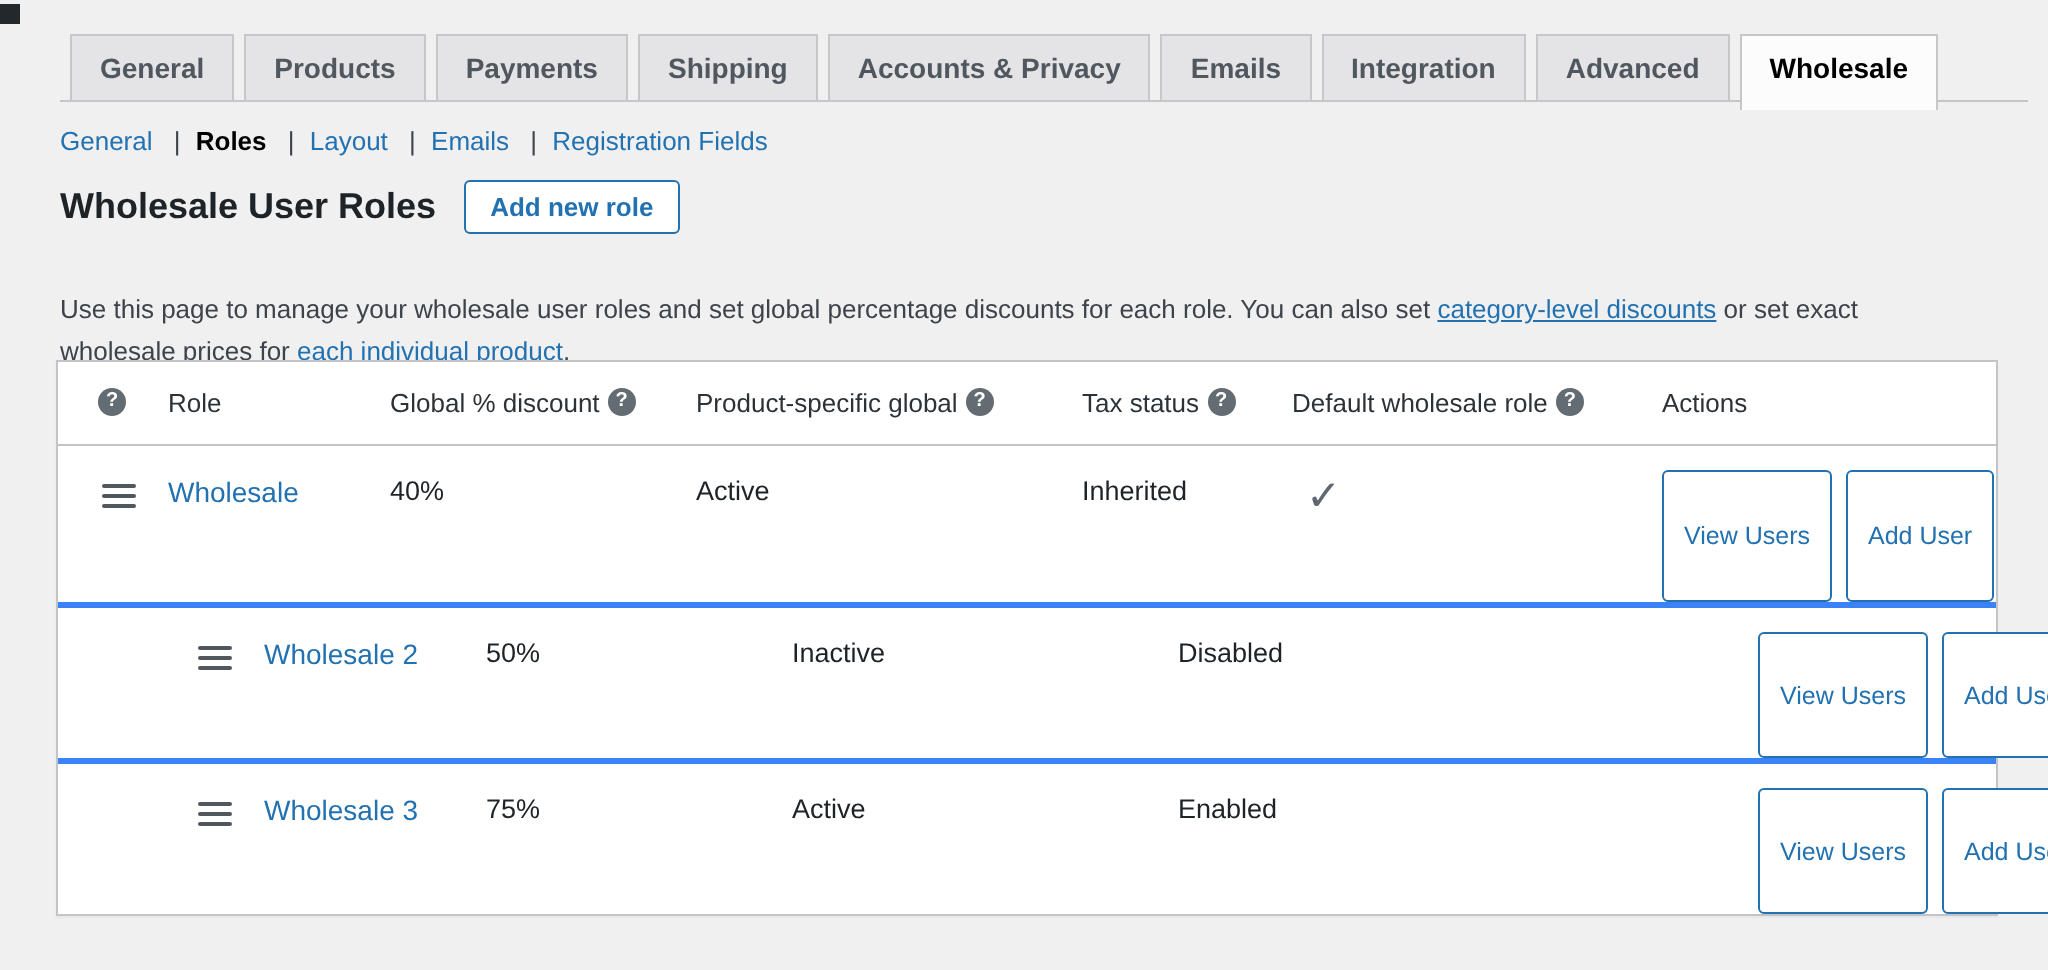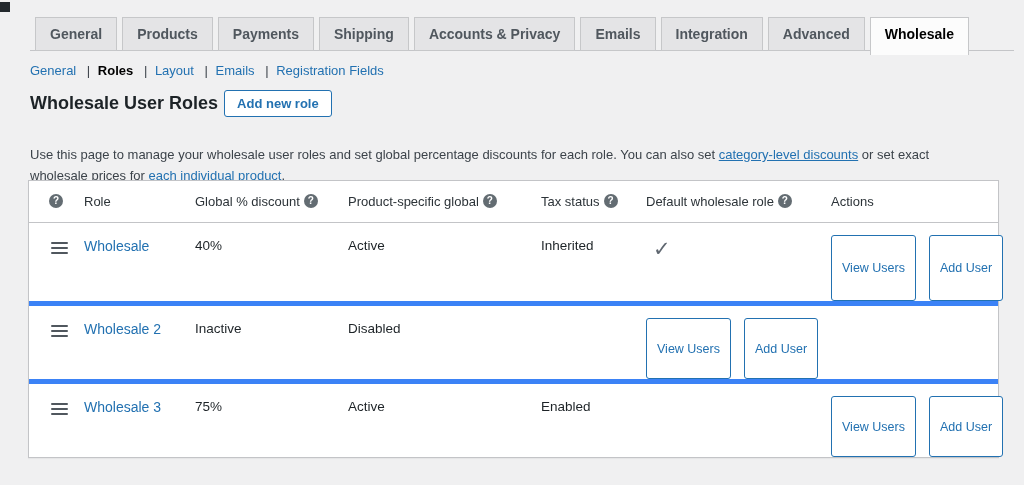--- a/index.html
+++ b/index.html
@@ -31,21 +31,21 @@
     color:#000; font-weight:700;
   }
 
   
   .subnav { position:absolute; left:30px; top:63px; font-size:13px; color:#3c434a; z-index:2; }
   .subnav a { color:#2271b1; text-decoration:none; cursor:pointer; }
   .subnav a.current { color:#000; font-weight:700; }
   .subnav .sep { margin:0 4px 0 7px; color:#3c434a; }
 
   
-  .title-row { position:absolute; left:30px; top:90px; display:flex; align-items:center; gap:6px; }
+  .title-row { position:absolute; left:30px; top:90px; display:flex; align-items:center; gap:14px; }
   .page-title { margin:0; font-size:18px; font-weight:700; color:#1d2327; }
   .add-role-btn {
     font-family:inherit; font-size:13px; font-weight:600;
     color:#2271b1; background:#fff;
     border:1px solid #2271b1; border-radius:3px;
     padding:5px 12px; cursor:pointer;
   }
 
   
   .desc { position:absolute; left:30px; top:131px; width:930px; font-size:13px; line-height:1.65; color:#3c434a; }
@@ -62,27 +62,27 @@
   .th { font-size:13px; color:#2c3338; padding-top:13px; display:flex; align-items:flex-start; gap:4px; }
   .th.first { padding-left:20px; }
   .help-icon {
     width:14px; height:14px; border-radius:50%;
     background:#636c72; color:#fff;
     font-size:10px; font-weight:700; line-height:1;
     display:inline-flex; align-items:center; justify-content:center;
     margin-top:0; cursor:pointer; flex:0 0 auto;
   }
   .tr { height:78px; }
-  .tr + .tr { border-top:5px solid #3b82f6; }
+  .tr + .tr { border-top:3px solid #3b82f6;padding-left:48px; }
   .td { padding-top:15px; font-size:13.5px; color:#1d2327; }
   .drag { margin-left:22px; margin-top:4px; width:17px; display:flex; flex-direction:column; gap:3px; cursor:move; }
   .drag i { display:block; height:2px; background:#50575e; border-radius:1px; }
   .role-link { color:#2271b1; font-size:14px; text-decoration:none; cursor:pointer; }
   .check { font-size:21px; color:#5f6770; line-height:1; margin-left:7px; display:inline-block; }
-  .actions { padding-top:12px; display:flex; gap:13px; }
+  .actions { padding-top:12px; display:flex; gap:7px; }
   .row-btn {
     font-family:inherit; font-size:12.5px; color:#2271b1;
     background:#fff; border:1px solid #2271b1; border-radius:3px;
     padding:5px 10px; cursor:pointer; white-space:nowrap;
   }
 </style>
 </head>
 <body>
 
 <div class="corner-frag"></div>
@@ -158,20 +158,21 @@
       </div>
       <div class="trow tr">
         <div class="td">
           <div class="drag">
             <i></i>
             <i></i>
             <i></i>
           </div>
         </div>
         <div class="td"><a class="role-link">Wholesale 2</a></div>
+        <div class="td">50%</div>
         <div class="td">Inactive</div>
         <div class="td">Disabled</div>
         <div class="td"></div>
         <div class="td actions">
           <button class="row-btn">View Users</button>
           <button class="row-btn">Add User</button>
         </div>
       </div>
       <div class="trow tr">
         <div class="td">

